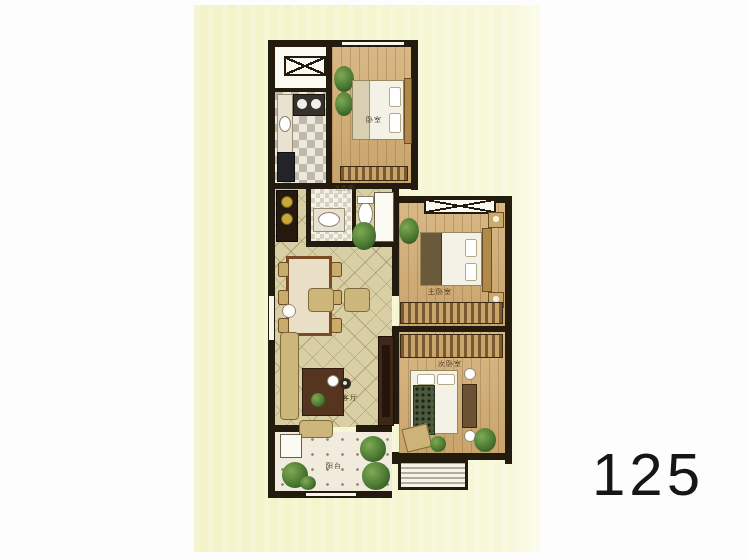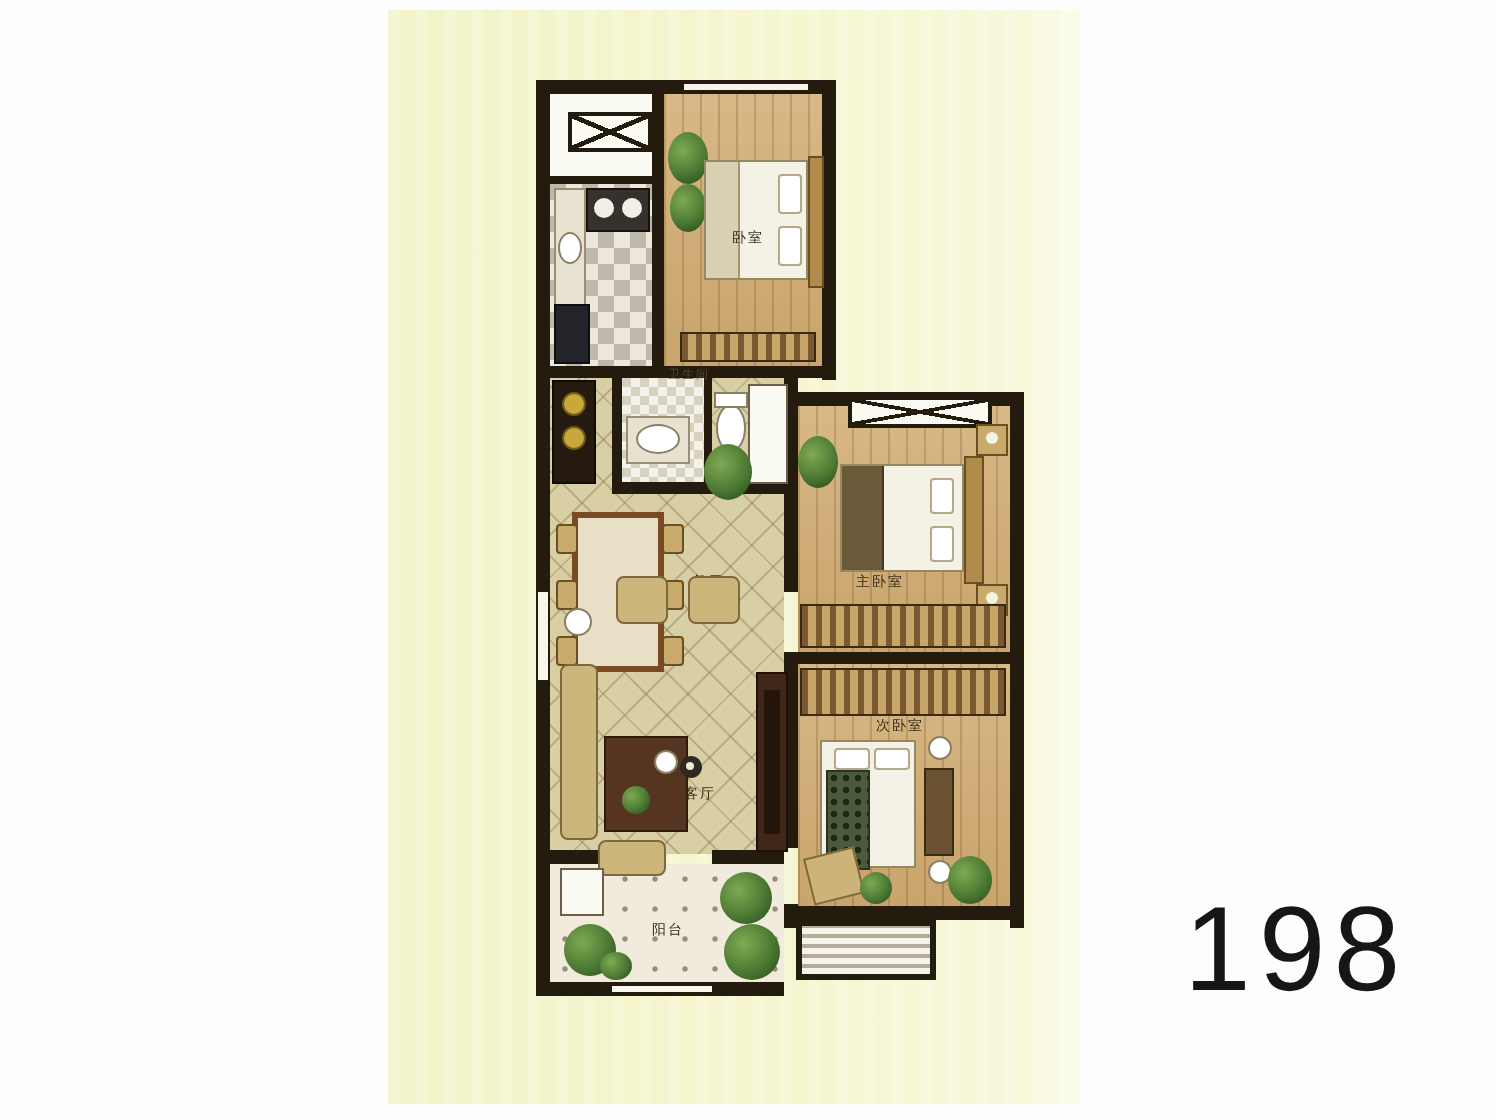--- a/index.html
+++ b/index.html
@@ -221,15 +221,15 @@
     </div>
   <div class="rlabel" style="left:342px;top:394px;">客厅</div>
 
   <div class="whitebox" style="left:280px;top:434px;width:20px;height:22px;"></div>
   <div class="plant" style="left:282px;top:462px;width:26px;height:26px;"></div>
   <div class="plant" style="left:300px;top:476px;width:16px;height:14px;"></div>
   <div class="plant" style="left:360px;top:436px;width:26px;height:26px;"></div>
   <div class="plant" style="left:362px;top:462px;width:28px;height:28px;"></div>
   <div class="rlabel" style="left:326px;top:462px;">阳台</div>
 
-  <div class="unit">198</div>
+  <div class="unit">125</div>
 
 </div>
 
 </body></html>

